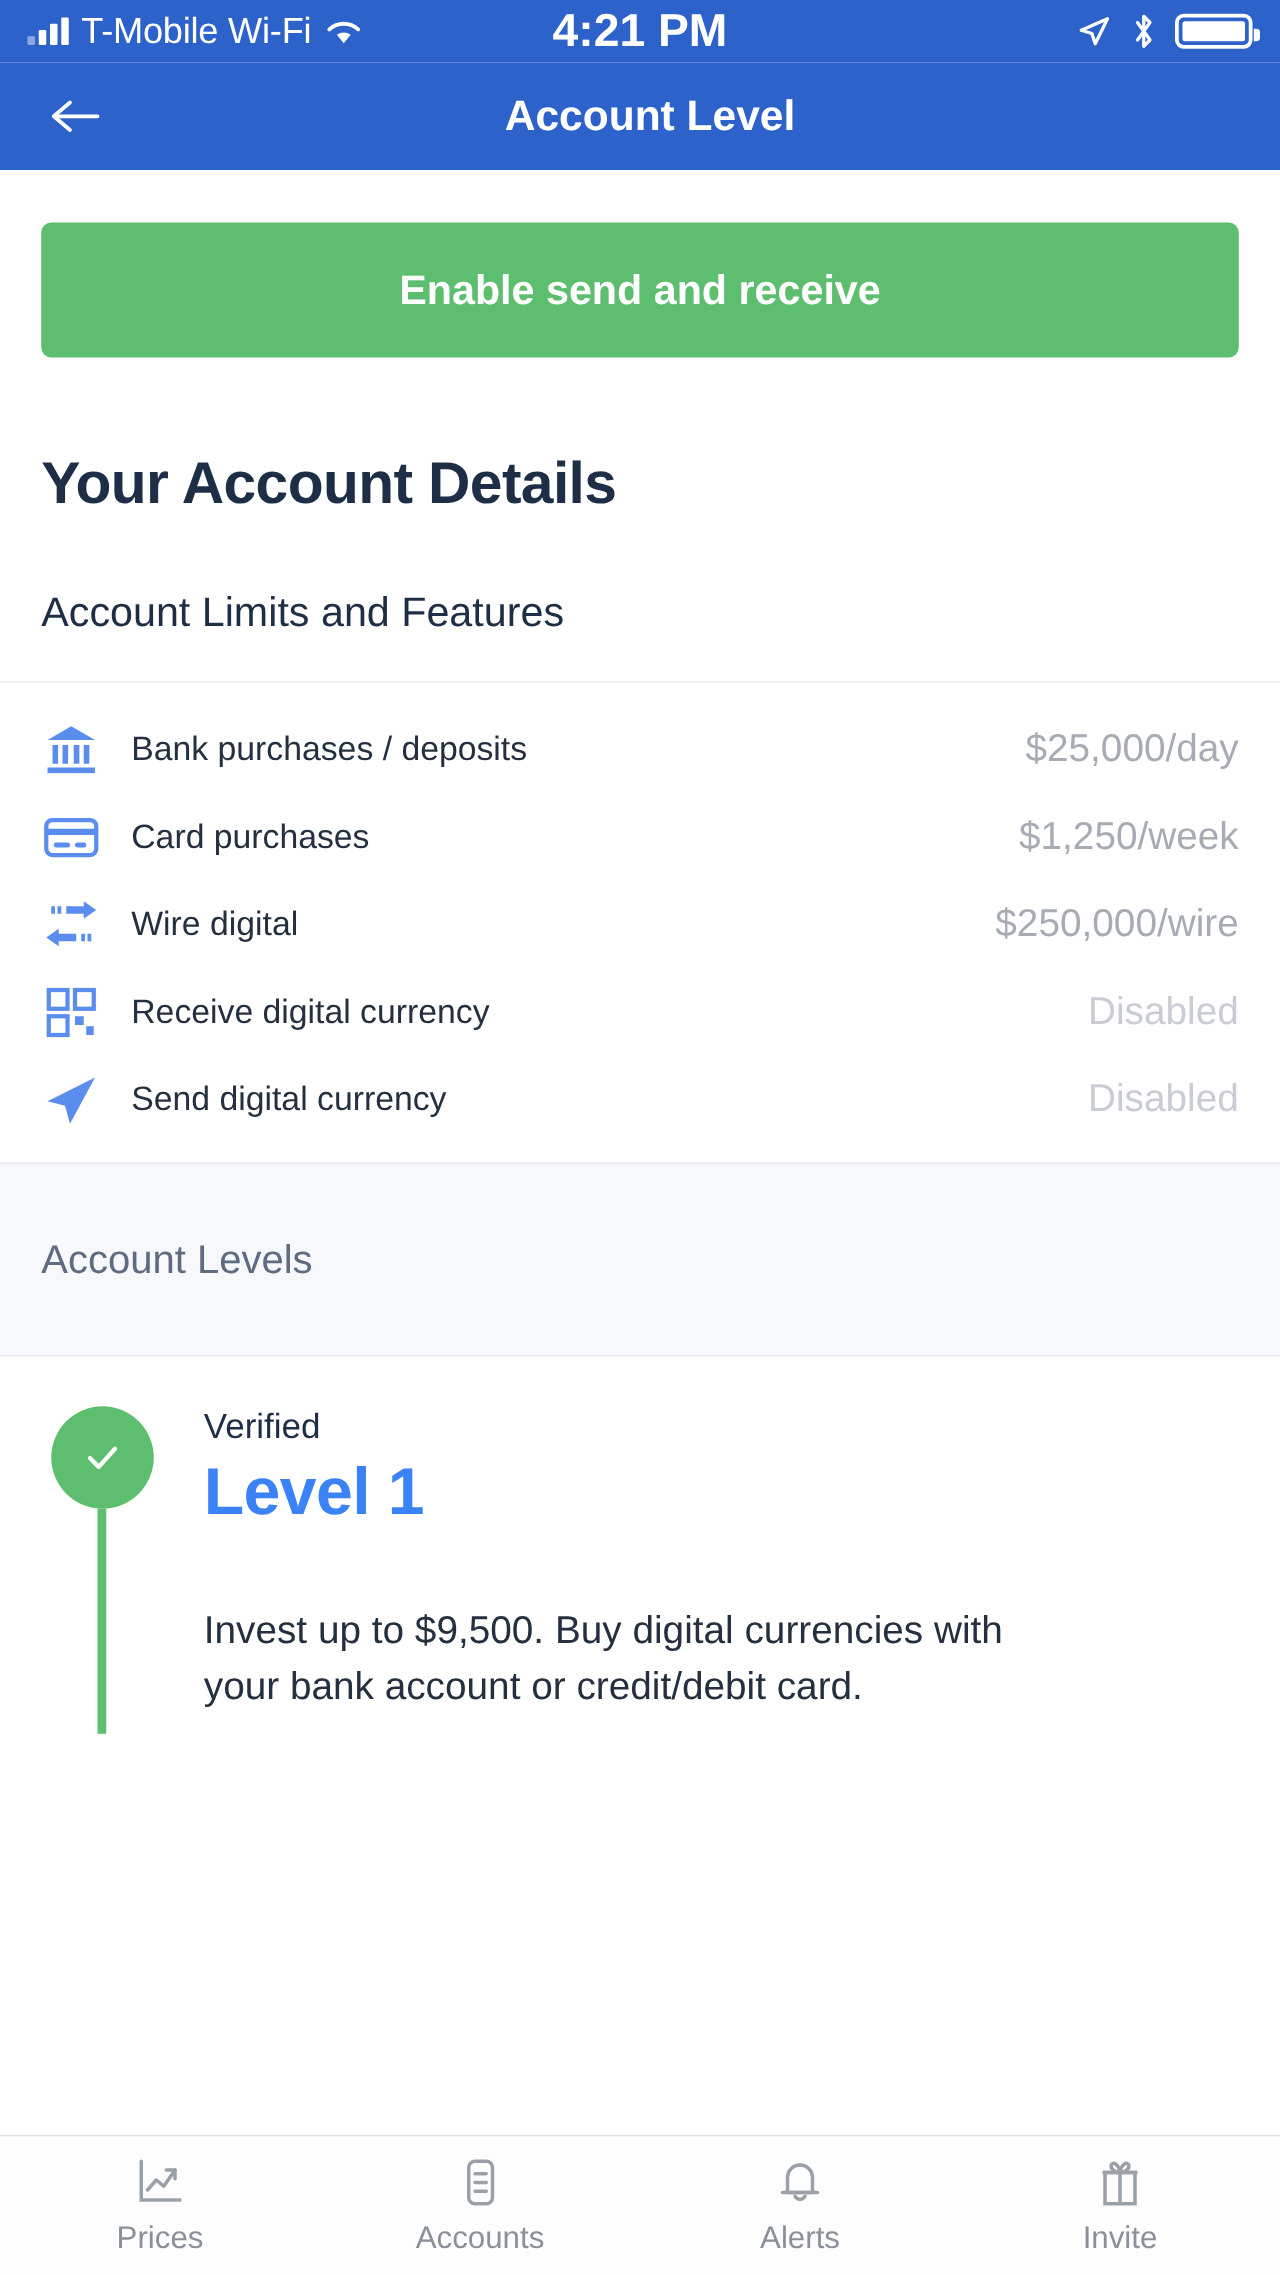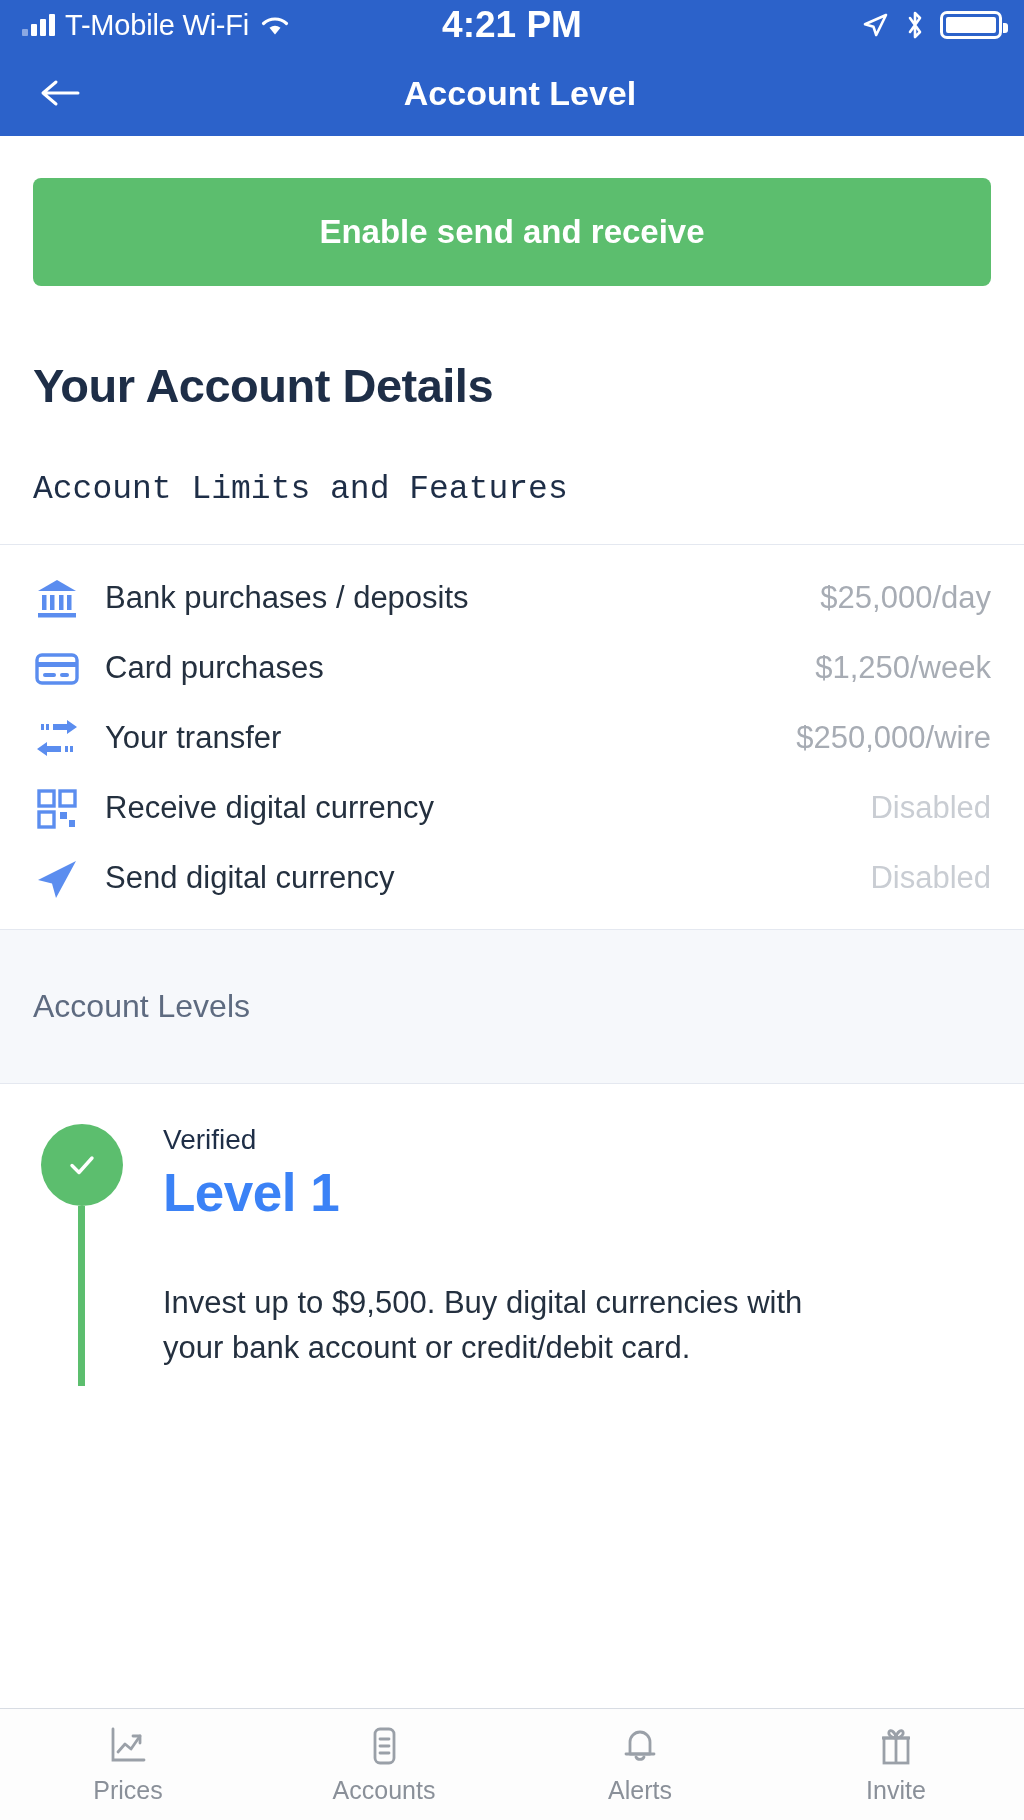--- a/index.html
+++ b/index.html
@@ -61,32 +61,31 @@
     font-family:"Liberation Sans", sans-serif; cursor:pointer;
   }
 
   .h1 {
     font-size:47px; font-weight:bold; color:#1E2E47;
     padding:72px 33px 0 33px; letter-spacing:-.5px;
   }
   .h2 {
     font-size:33px; color:#1E2E47; font-weight:normal;
     padding:58px 33px 36px 33px;
-    font-family:Liberation Mono, monospace;
   }
 
   .divider { height:1px; background:#E4E8F0; }
 
   .limits { padding:18px 0 16px 0; }
   .limit-row {
     display:flex; align-items:center;
     padding:13px 33px; min-height:62px;
   }
   .limit-icon { width:72px; flex-shrink:0; display:flex; align-items:center; }
-  .limit-label { font-size:31px; color:#24303F; flex:1; }
+  .limit-label { font-size:27px; color:#24303F; flex:1; }
   .limit-value { font-size:31px; color:#A7ACB4; text-align:right; white-space:nowrap; }
   .limit-value.off { color:#C9CDD3; }
 
   .levels-band { background:#F6F8FB; border-top:1px solid #E4E8F0; border-bottom:1px solid #E4E8F0; }
   .levels-band-title { font-size:32px; color:#5E6B80; padding:58px 33px 58px 33px; }
 
   .level-item { display:flex; padding:40px 0 0 0; position:relative; }
   .level-marker { width:163px; flex-shrink:0; display:flex; flex-direction:column; align-items:center; }
   .level-dot {
     width:82px; height:82px; border-radius:50%; background:#5CBE6E;
@@ -197,21 +196,21 @@
         <span class="limit-icon">
           <svg width="48" height="44" viewBox="0 0 48 44">
             <path d="M20 8 L34 8 L34 4 L44 11 L34 18 L34 14 L20 14 Z" fill="#5B8DEF"></path>
             <rect x="8" y="8" width="3" height="6" fill="#5B8DEF"></rect>
             <rect x="13" y="8" width="3" height="6" fill="#5B8DEF"></rect>
             <path d="M28 30 L14 30 L14 26 L4 33 L14 40 L14 36 L28 36 Z" fill="#5B8DEF"></path>
             <rect x="32" y="30" width="3" height="6" fill="#5B8DEF"></rect>
             <rect x="37" y="30" width="3" height="6" fill="#5B8DEF"></rect>
           </svg>
         </span>
-        <span class="limit-label">Your transfer</span>
+        <span class="limit-label">Wire digital</span>
         <span class="limit-value">$250,000/wire</span>
       </div>
 
       <div class="limit-row">
         <span class="limit-icon">
           <svg width="48" height="44" viewBox="0 0 48 44">
             <rect x="6" y="5" width="15" height="15" fill="none" stroke="#5B8DEF" stroke-width="3.4"></rect>
             <rect x="27" y="5" width="15" height="15" fill="none" stroke="#5B8DEF" stroke-width="3.4"></rect>
             <rect x="6" y="26" width="15" height="15" fill="none" stroke="#5B8DEF" stroke-width="3.4"></rect>
             <rect x="27" y="26" width="7" height="7" fill="#5B8DEF"></rect>

